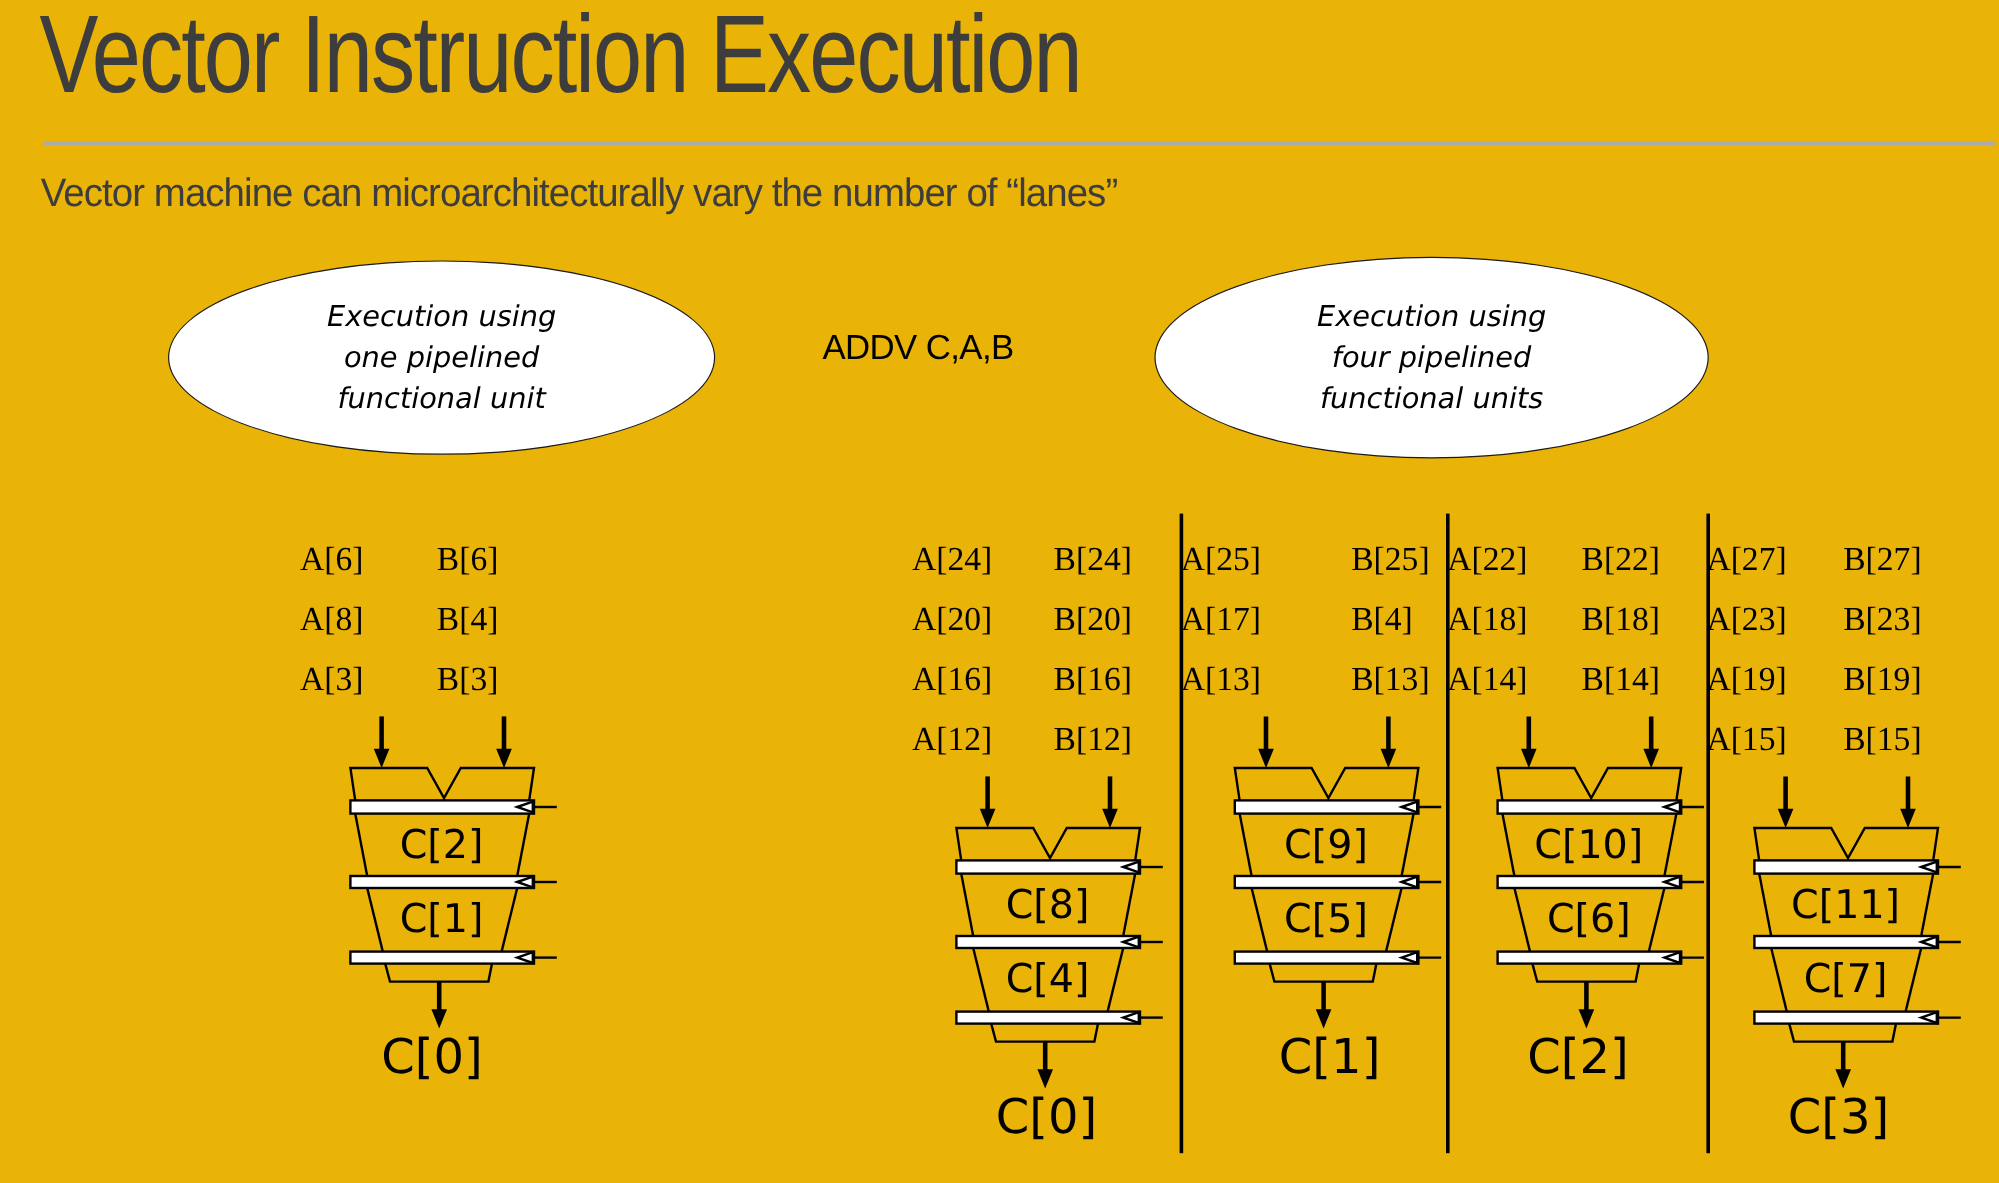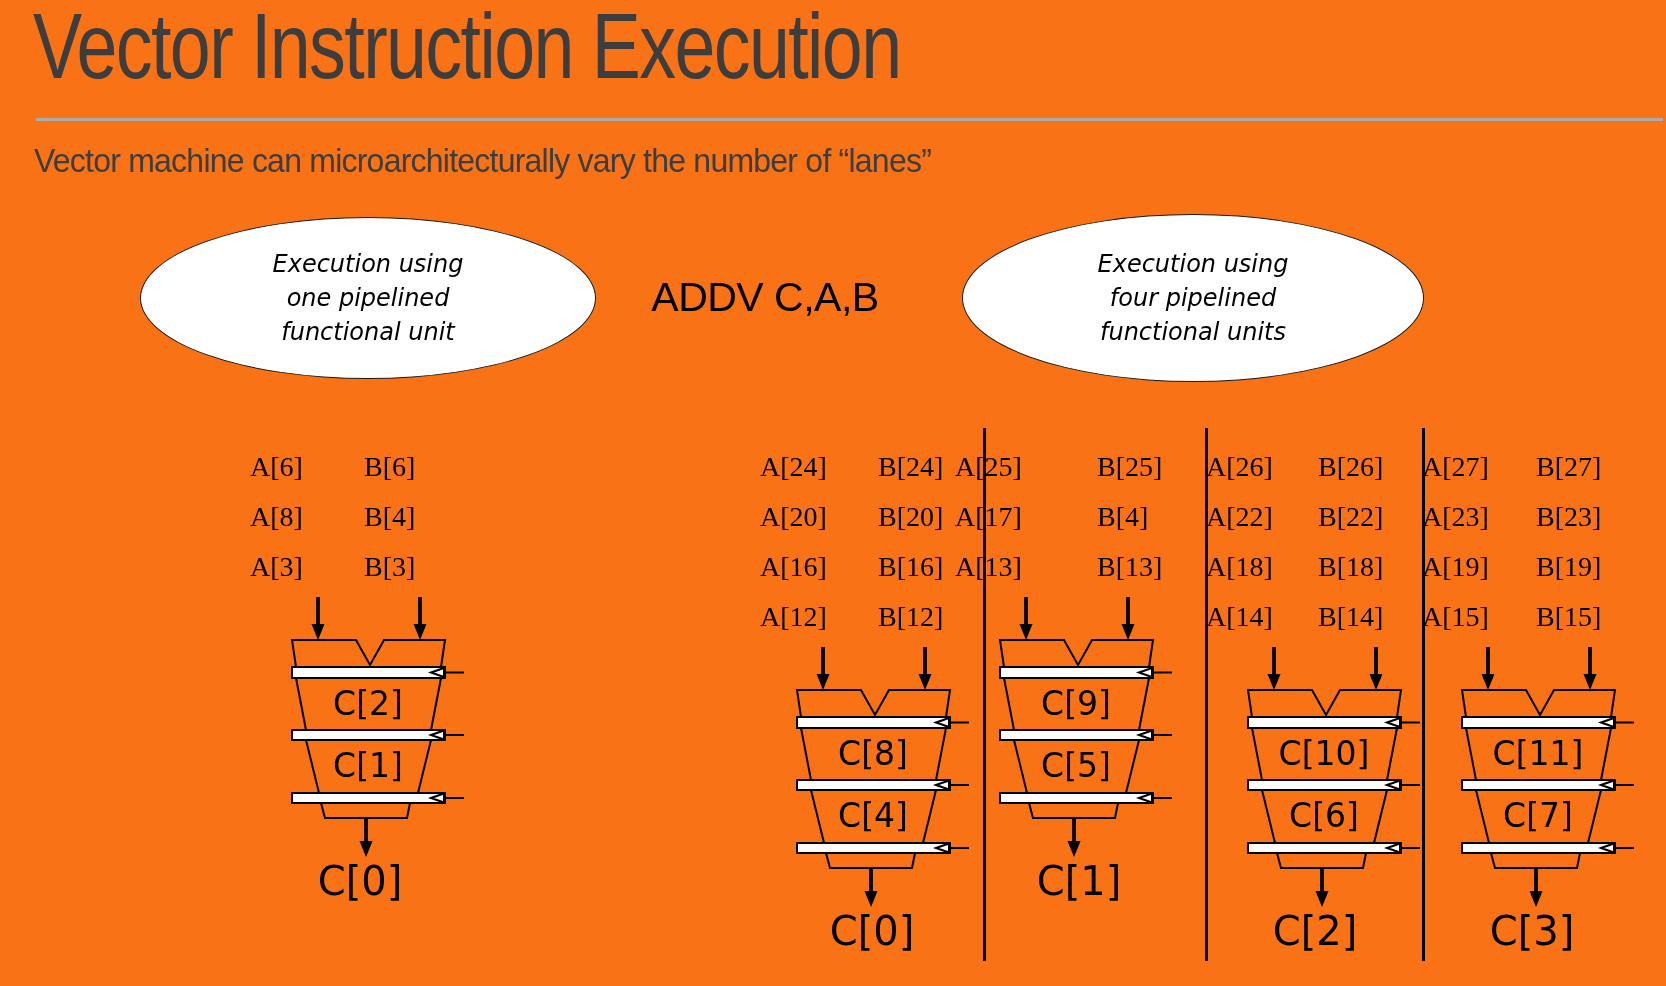--- a/index.html
+++ b/index.html
@@ -1,40 +1,40 @@
 <!DOCTYPE html>
 <html><head>
 <meta charset="utf-8">
 <style>
   html,body { margin:0; padding:0; background:#ffffff; }
   body { width:1666px; height:986px; position:relative; overflow:hidden;
          font-family:"Liberation Sans", sans-serif; }
 
-  .slide { position:absolute; left:0; top:0; width:1666px; height:986px; background:#f97316; }
+  .slide { position:absolute; left:0; top:0; width:1666px; height:986px; background:#eab308; }
 
   h1.title { position:absolute; left:33px; top:0; margin:0;
     font-family:"Liberation Sans", sans-serif; font-weight:400; font-size:92px; line-height:1.0;
     color:#3d3d3d; letter-spacing:-2px; white-space:nowrap;
     transform:scaleX(0.80); transform-origin:0 0; }
 
   .rule { position:absolute; left:36px; top:118px; width:1627px; height:2.5px; background:#ababab; }
 
   .subtitle { position:absolute; left:34px; top:142px;
     font-family:"Liberation Sans", sans-serif; font-size:33px; color:#3d3d3d;
     letter-spacing:-0.8px; white-space:nowrap; transform:scaleX(0.97); transform-origin:0 0; }
 
   .ellipse { position:absolute; border:1.5px solid #1a1a1a; border-radius:50%;
     display:flex; align-items:center; justify-content:center; background:#fff; }
   .el-left  { left:140px; top:217px; width:454px; height:160px; }
   .el-right { left:962px; top:214px; width:460px; height:166px; }
   .ellipse span { text-align:center; font-family:"DejaVu Sans", sans-serif; font-style:italic;
     font-size:24px; line-height:34px; color:#000; white-space:pre-line; }
 
   .instr { position:absolute; left:612px; top:274px; width:306px; text-align:center;
-    font-family:"Liberation Sans", sans-serif; font-size:41px; letter-spacing:-0.5px; color:#000; }
+    font-family:"Liberation Sans", sans-serif; font-size:29px; letter-spacing:-0.5px; color:#000; }
 
   .unit { position:absolute; top:440px; }
   .ops { padding-top:2px; }
   .op-row { display:flex; justify-content:space-between; align-items:center; height:50px; }
   .op-row span { width:106px; text-align:left; font-family:Liberation Serif, serif;
     font-size:28px; color:#000; }
 
   .funnel { display:block; margin-top:3px; }
   .funnel .outline line, .funnel .outline polyline { fill:none; stroke:#000; stroke-width:2; }
   .funnel .stem line { stroke:#000; stroke-width:3.8; }
@@ -175,21 +175,21 @@
       <g class="stem">
         <line x1="86" y1="223" x2="86" y2="249"></line>
           <path class="head" d="M86 262 L79.5 246 L92.5 246 Z"></path>
       </g>
       <text class="stage" x="88" y="120">C[8]</text>
       <text class="stage" x="88" y="182">C[4]</text>
     </svg>
     <div class="out">C[0]</div>
   </div>
 
-  <div class="unit" style="left:955px;width:248px;">
+  <div class="unit" style="left:984px;width:248px;">
     <div class="ops">
       <div class="op-row">
         <span>A[25]</span>
         <span>B[25]</span>
       </div>
       <div class="op-row">
         <span>A[17]</span>
         <span>B[4]</span>
       </div>
       <div class="op-row">
@@ -229,24 +229,20 @@
       </g>
       <text class="stage" x="88" y="120">C[9]</text>
       <text class="stage" x="88" y="182">C[5]</text>
     </svg>
     <div class="out">C[1]</div>
   </div>
 
   <div class="unit" style="left:1206px;width:218px;">
     <div class="ops">
       <div class="op-row">
-        <span>A[26]</span>
-        <span>B[26]</span>
-      </div>
-      <div class="op-row">
         <span>A[22]</span>
         <span>B[22]</span>
       </div>
       <div class="op-row">
         <span>A[18]</span>
         <span>B[18]</span>
       </div>
       <div class="op-row">
         <span>A[14]</span>
         <span>B[14]</span>

